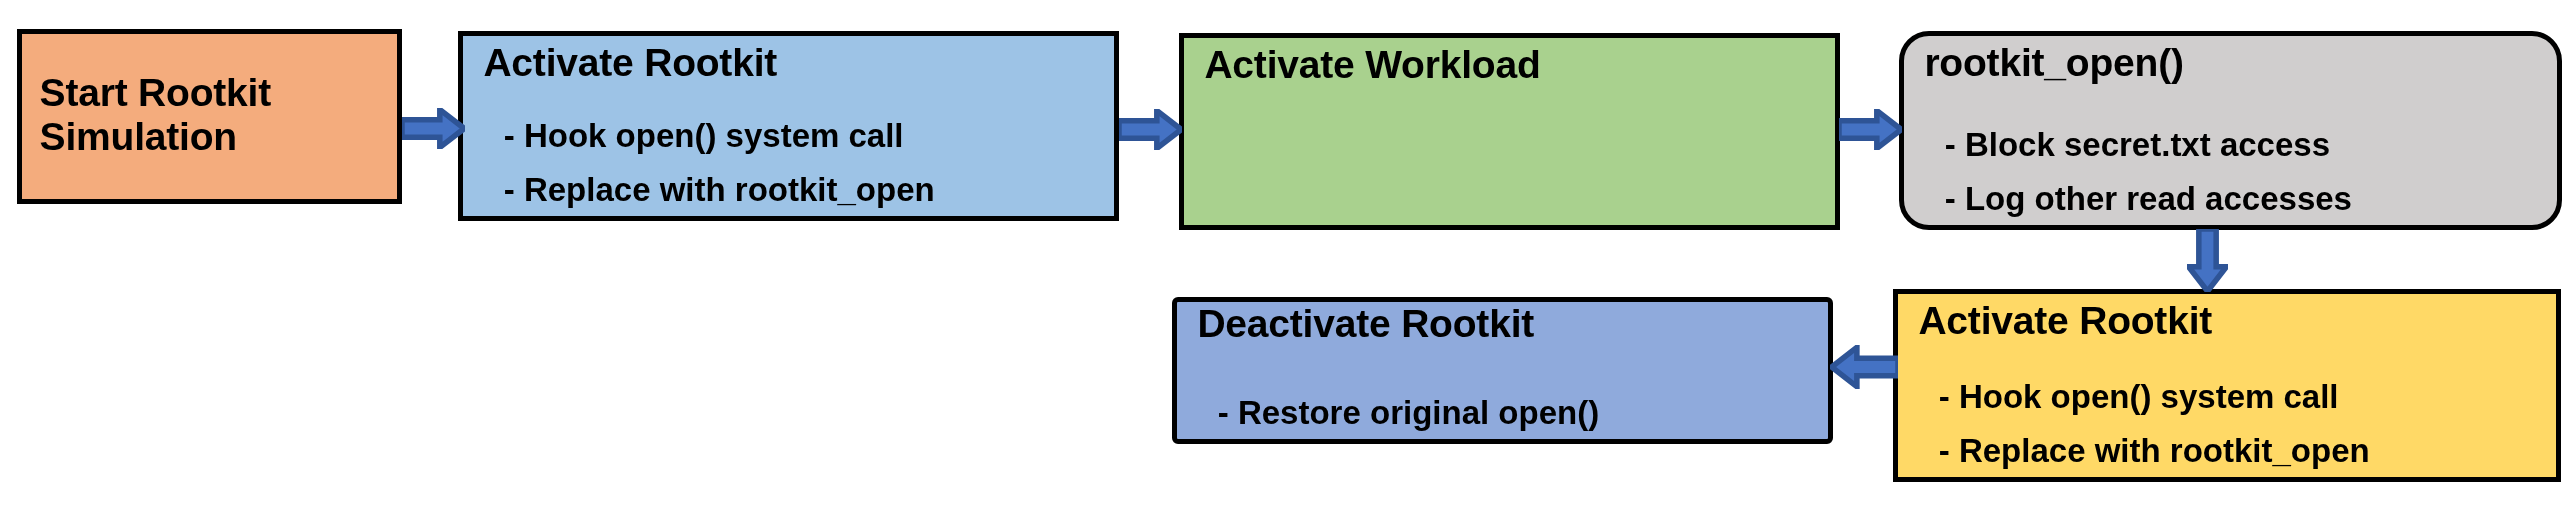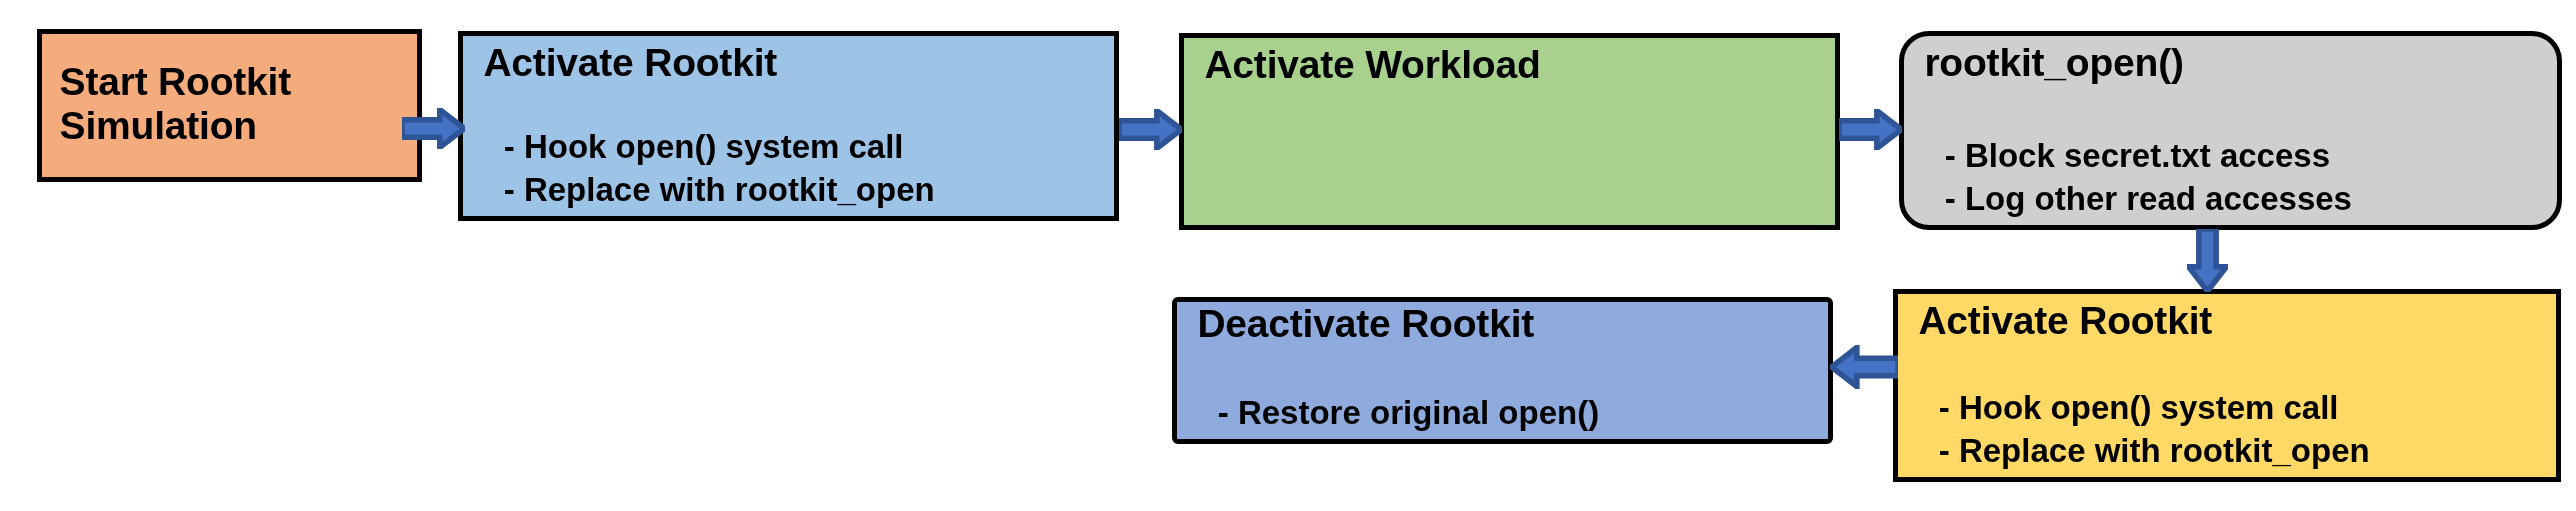--- a/index.html
+++ b/index.html
@@ -32,33 +32,33 @@
     font-weight: bold;
     color: #000000;
     line-height: 1.12;
     letter-spacing: -0.2px;
     white-space: pre-line;
   }
   .node-bullets {
     margin-top: 9.4px;
     display: flex;
     flex-direction: column;
-    gap: 7px;
+    gap: 18px;
   }
   .node-bullet {
     font-size: 33px;
     font-weight: bold;
     color: #000000;
     line-height: 1.1;
     padding-left: 20.4px;
     white-space: nowrap;
   }
 
   
-  #node-start        { left: 17.3px;   top: 29px;  width: 385px; height: 153px; background: #F4AC7D; margin-left: 20px; }
+  #node-start        { left: 17.3px;   top: 29px;  width: 385px; height: 175px; background: #F4AC7D; }
   #node-start .node-title { font-size: 39px; }
   #node-activate-top { left: 458px;  top: 31px;  width: 661px; height: 190px; background: #9DC3E6; }
   #node-workload     { left: 1179px; top: 33px;  width: 661px; height: 197px; background: #A9D18E; }
   #node-rootkit-open { left: 1899px; top: 31px;  width: 663px; height: 199px; background: #D0CECE; border-radius: 30px; }
   #node-deactivate   { left: 1172px; top: 297px; width: 661px; height: 147px; background: #8FAADC; }
   #node-activate-bot { left: 1893px; top: 289px; width: 668px; height: 193px; background: #FFD966; }
 
   #node-start        { padding-left: 17.3px; justify-content: center; }
   #node-deactivate   { padding-top: 0; border-radius: 6px; }
 

